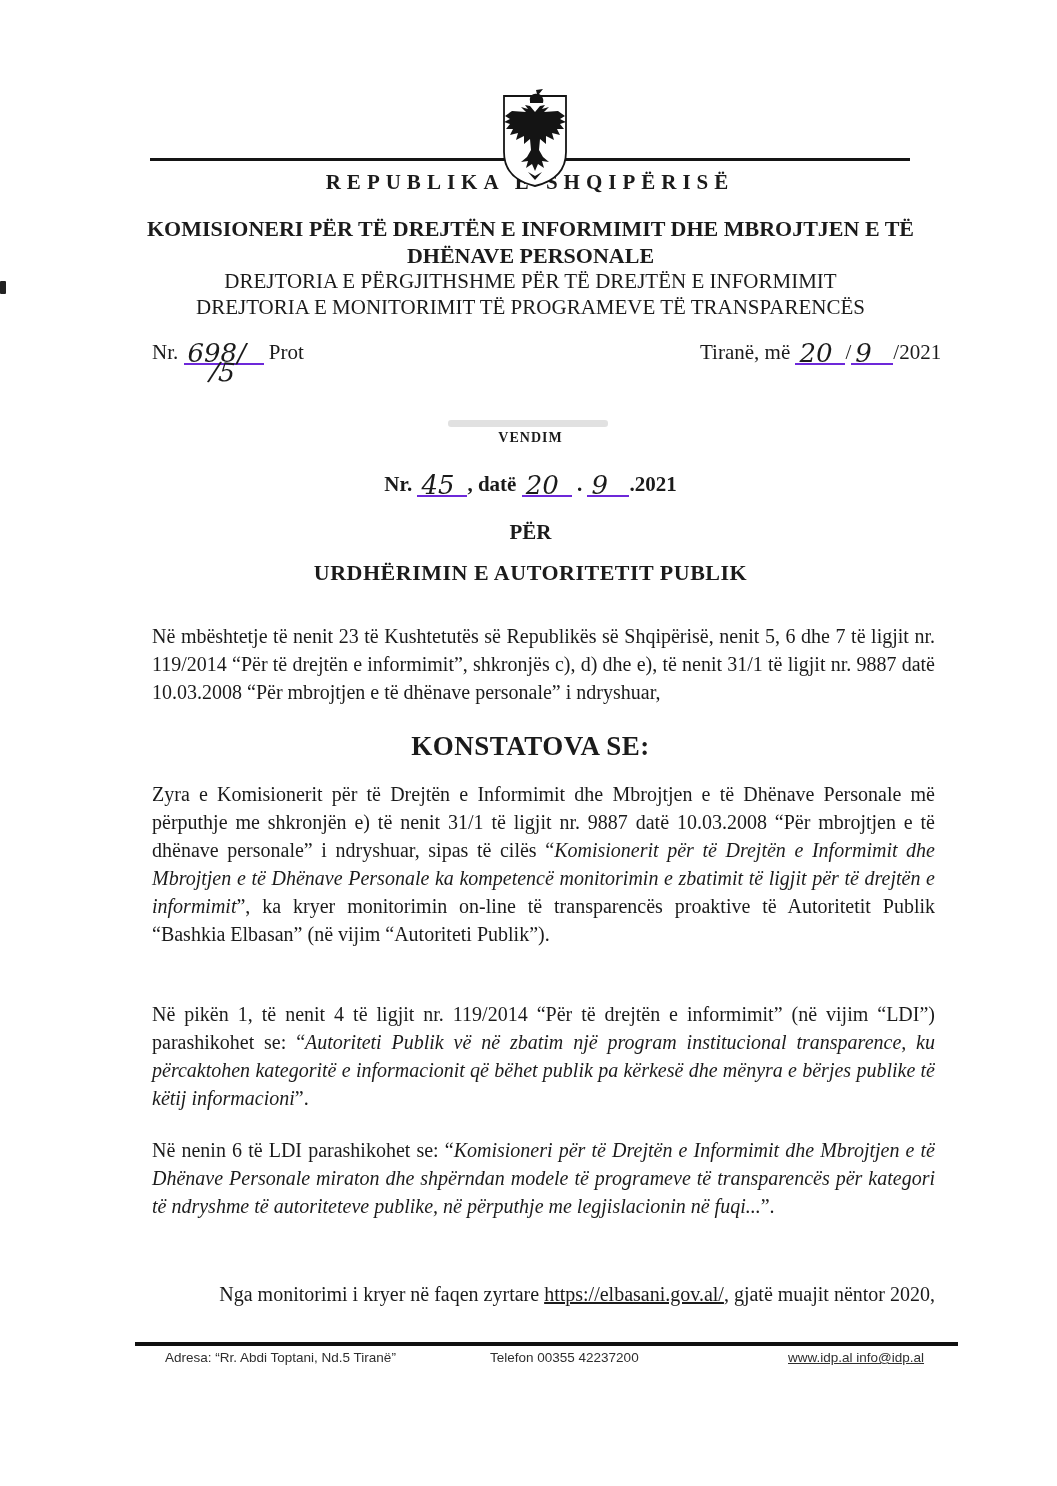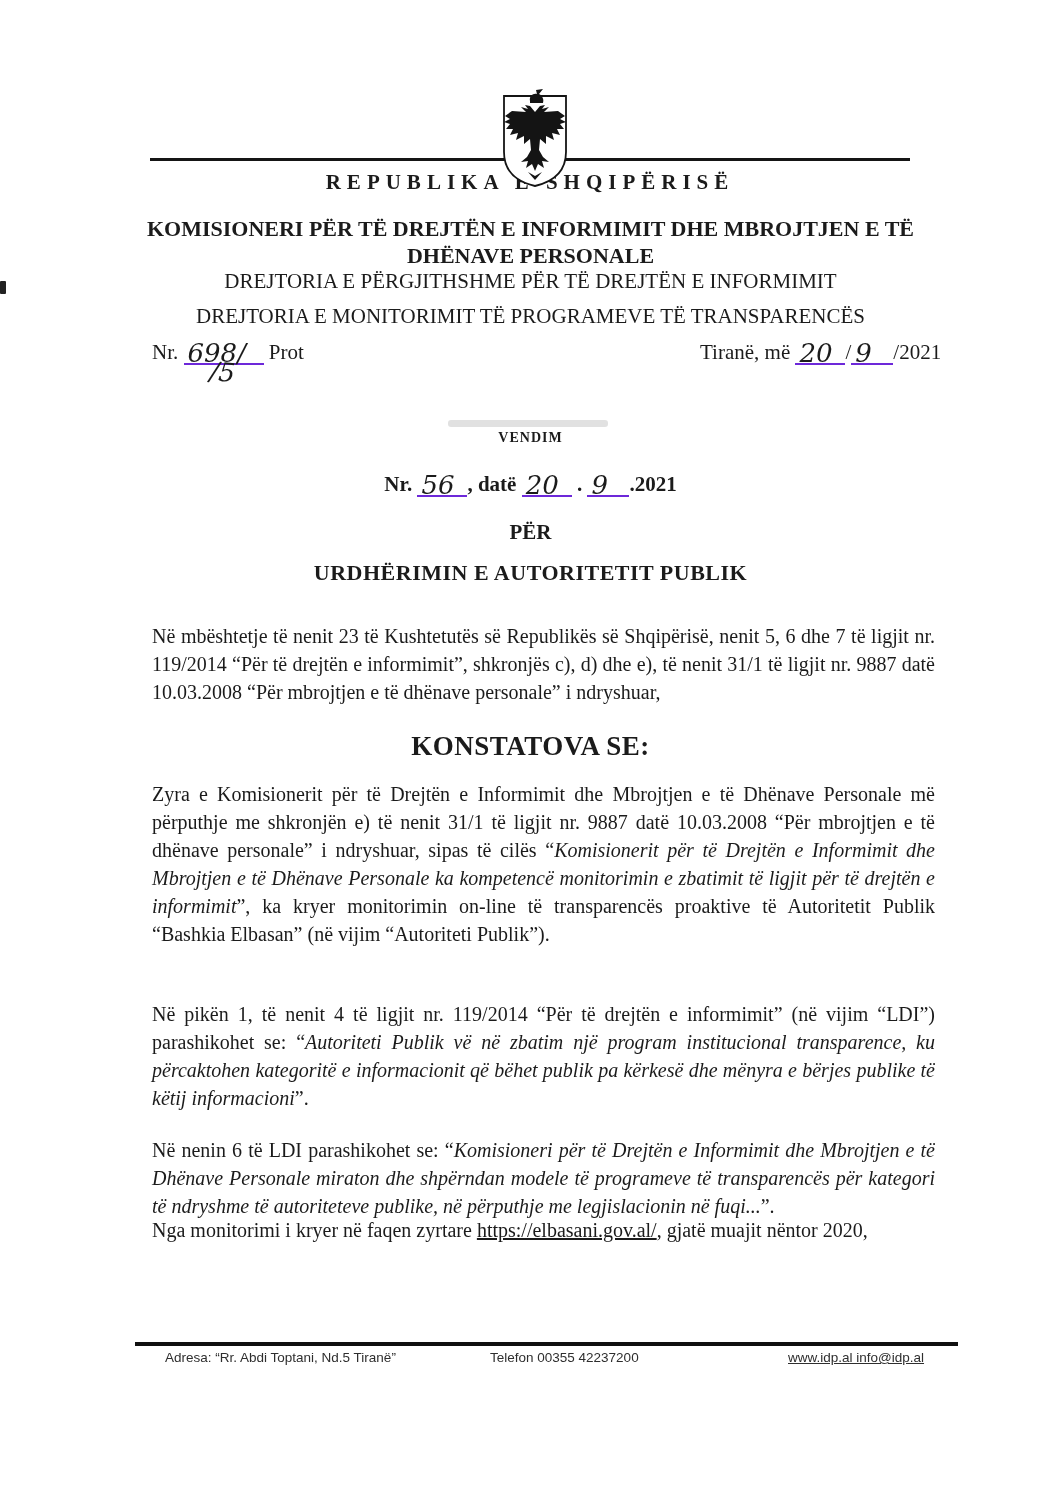--- a/index.html
+++ b/index.html
@@ -14,21 +14,21 @@
   }
   .abs{position:absolute;}
   .center{text-align:center;}
 
   
   .emblem{left:500px;top:88px;width:70px;height:102px;z-index:3;}
   .header-rule{left:150px;top:158px;width:760px;height:3px;background:#151515;z-index:1;}
   .republic-title{left:130px;top:170px;width:800px;font-size:21px;font-weight:bold;letter-spacing:6px;}
   .institution{left:128px;top:215px;width:805px;font-size:22px;font-weight:bold;line-height:27px;}
   .directorate1{left:128px;top:269px;width:805px;font-size:21px;}
-  .directorate2{left:128px;top:295px;width:805px;font-size:21px;margin-top:9px;}
+  .directorate2{left:128px;top:295px;width:805px;font-size:21px;}
 
   
   .prot-block{left:152px;top:340px;font-size:21px;}
   .date-block{left:700px;top:340px;font-size:21px;}
   .hw{
     font-family:"DejaVu Serif",serif;
     font-style:italic;
     font-size:26px;
     line-height:20px;
   }
@@ -55,21 +55,21 @@
   .para{
     left:152px;width:783px;
     font-size:20px;line-height:28px;
     text-align:justify;
   }
   .p1{top:622px;}
   .konstatova{left:128px;top:731px;width:805px;font-size:27px;font-weight:bold;letter-spacing:0.5px;}
   .p2{top:780px;}
   .p3{top:1000px;}
   .p4{top:1136px;}
-  .p5{top:1216px;text-align:left;}
+  .p5{top:1280px;text-align:right;}
   .seg-normal{font-style:normal;}
   .seg-italic{font-style:italic;}
   .seg-link{text-decoration:underline;}
 
   
   .footer-rule{left:135px;top:1342px;width:823px;height:4px;background:#101010;}
   .footer-text{
     font-family:"Liberation Sans","DejaVu Sans",sans-serif;
     font-size:13.5px;color:#2e2e2e;top:1350px;
   }
@@ -111,21 +111,21 @@
     <span class="hw prot-sub">/5</span>
   </div>
   <div class="abs date-block">
     <span>Tiranë, më</span>
     <span class="blank blank-day hw">20</span><span>/</span><span class="blank blank-month hw">9</span><span>/2021</span>
   </div>
 
   <div class="abs center vendim-title">VENDIM</div>
   <div class="abs center nr-date-line">
     <span>Nr.</span>
-    <span class="blank blank-day hw">56</span><span>, datë</span>
+    <span class="blank blank-day hw">45</span><span>, datë</span>
     <span class="blank blank-day hw">20</span>
     <span>.</span>
     <span class="blank blank-month hw">9</span><span>.2021</span>
   </div>
   <div class="abs center subject-title">URDHËRIMIN E AUTORITETIT PUBLIK</div>
   <div class="abs center per-title">PËR</div>
 
   <div class="abs para p1">Në mbështetje të nenit 23 të Kushtetutës së Republikës së Shqipërisë, nenit 5, 6 dhe 7 të ligjit nr. 119/2014 “Për të drejtën e informimit”, shkronjës c), d) dhe e), të nenit 31/1 të ligjit nr. 9887 datë 10.03.2008 “Për mbrojtjen e të dhënave personale” i ndryshuar,</div>
   <div class="abs center konstatova">KONSTATOVA SE:</div>
   <div class="abs para p2"><span class="seg-normal">Zyra e Komisionerit për të Drejtën e Informimit dhe Mbrojtjen e të Dhënave Personale më përputhje me shkronjën e) të nenit 31/1 të ligjit nr. 9887 datë 10.03.2008 “Për mbrojtjen e të dhënave personale” i ndryshuar, sipas të cilës “</span><span class="seg-italic">Komisionerit për të Drejtën e Informimit dhe Mbrojtjen e të Dhënave Personale ka kompetencë monitorimin e zbatimit të ligjit për të drejtën e informimit</span><span class="seg-normal">”, ka kryer monitorimin on-line të transparencës proaktive të Autoritetit Publik “Bashkia Elbasan” (në vijim “Autoriteti Publik”).</span></div>

